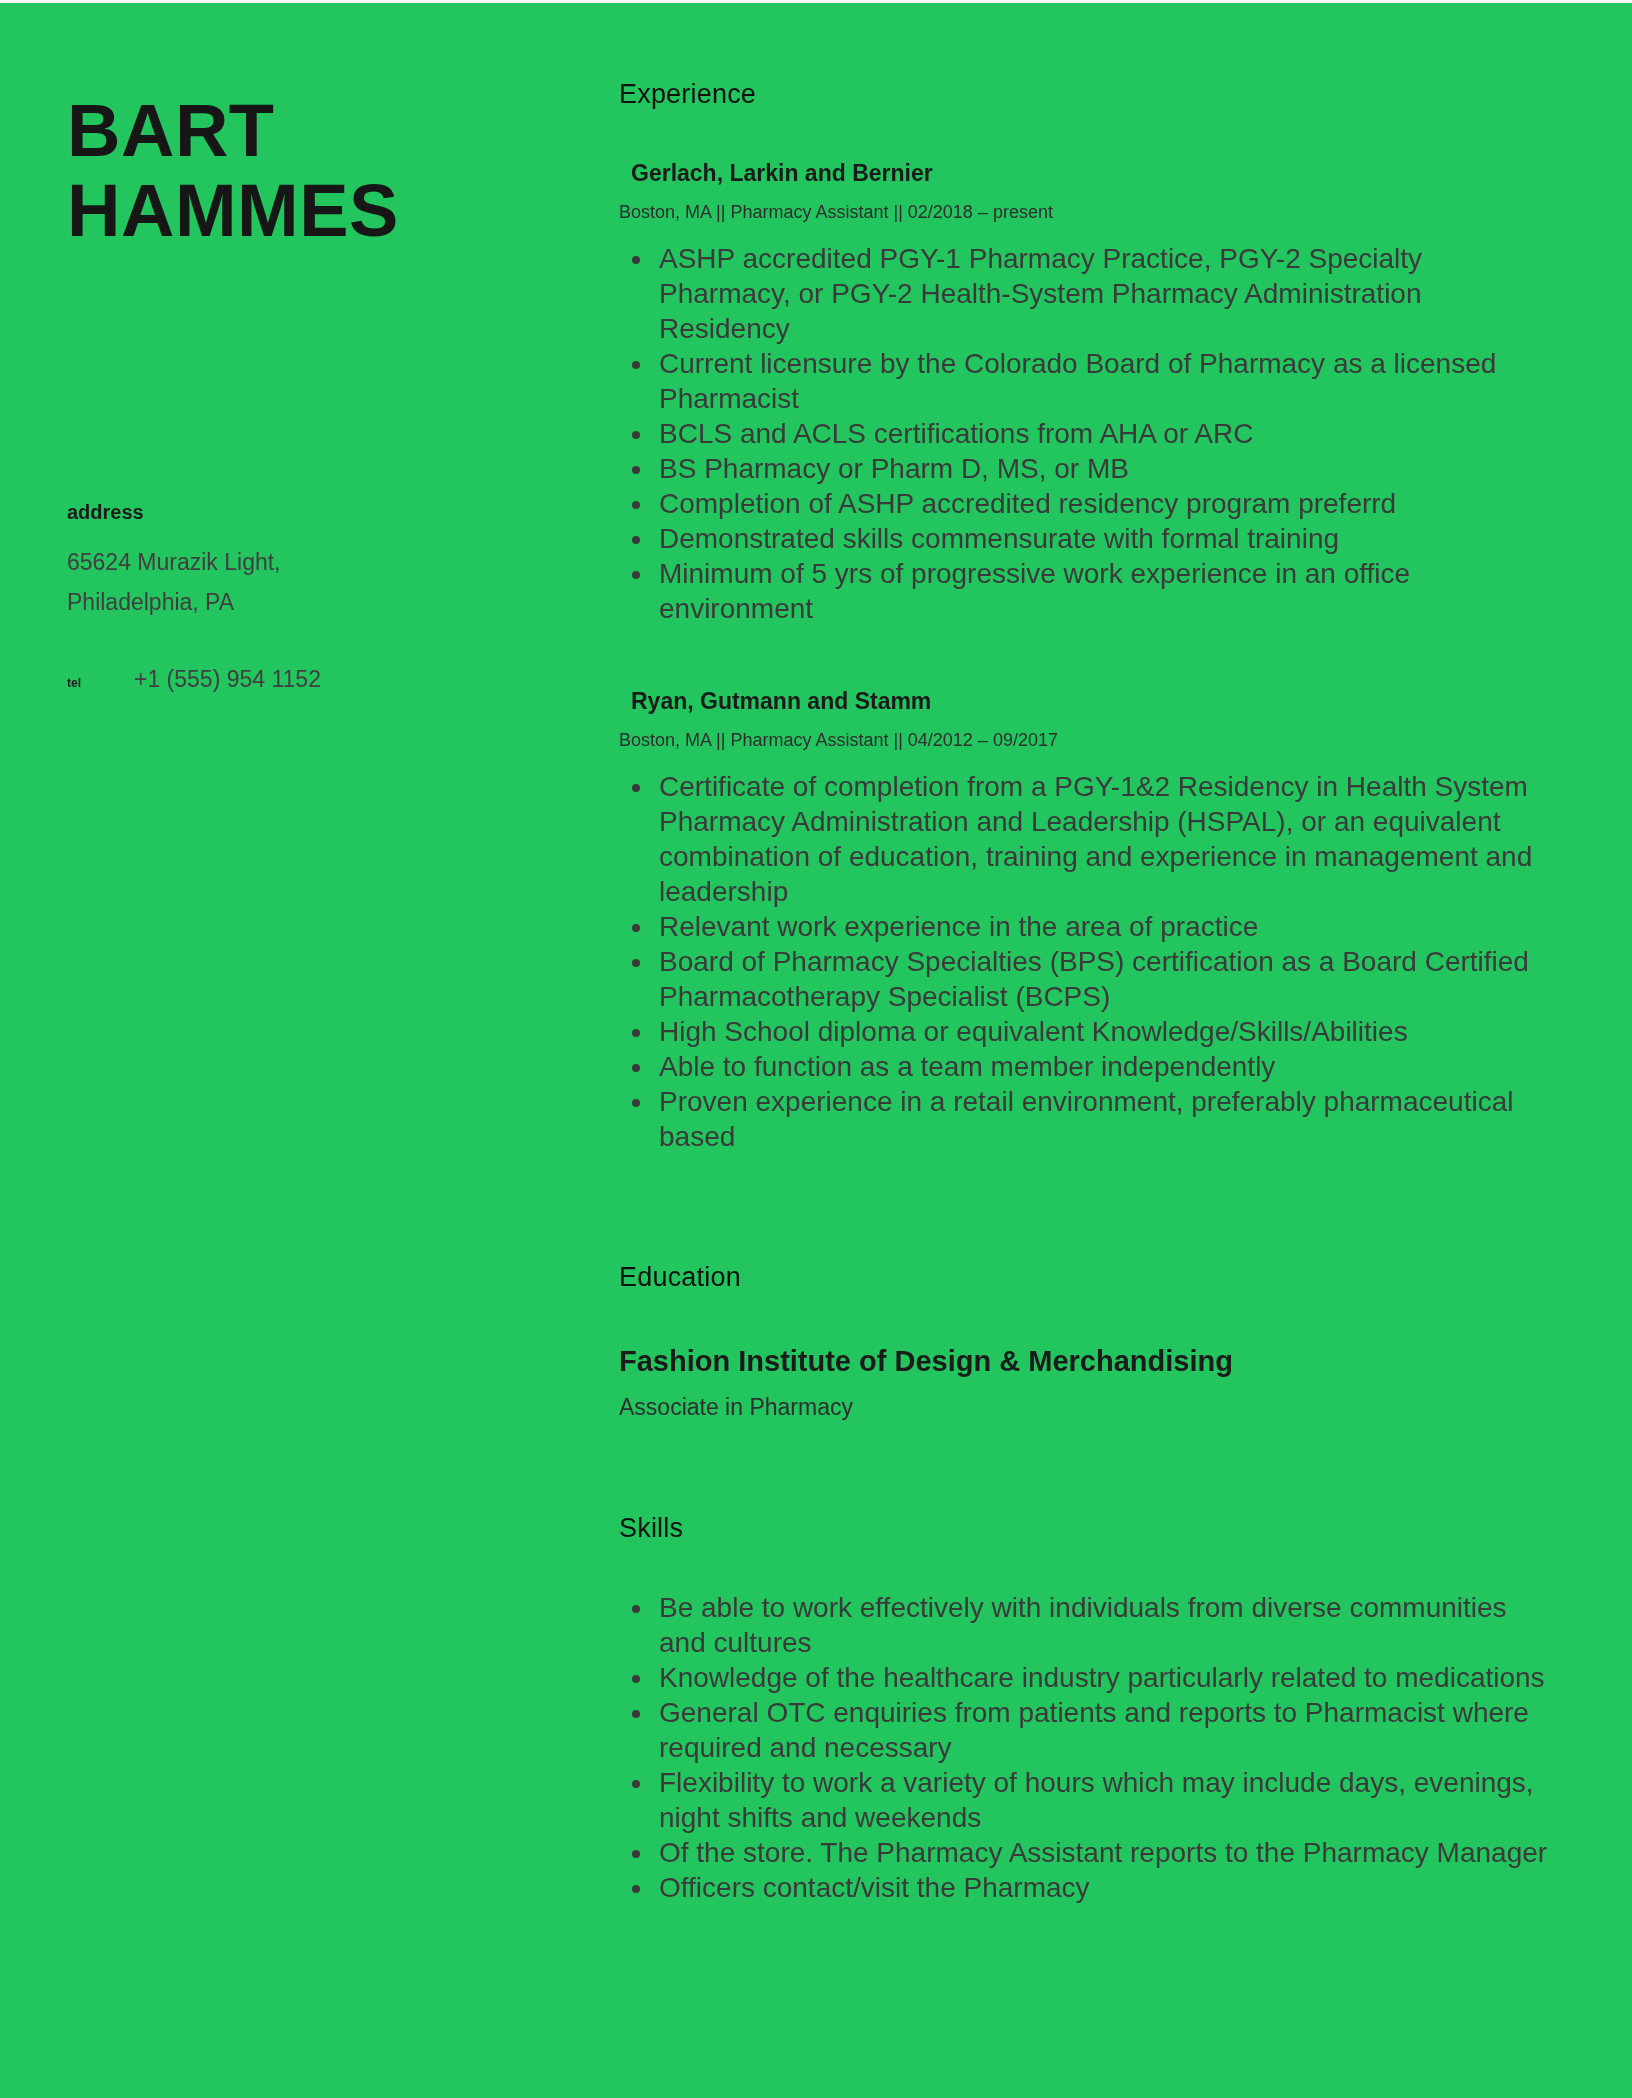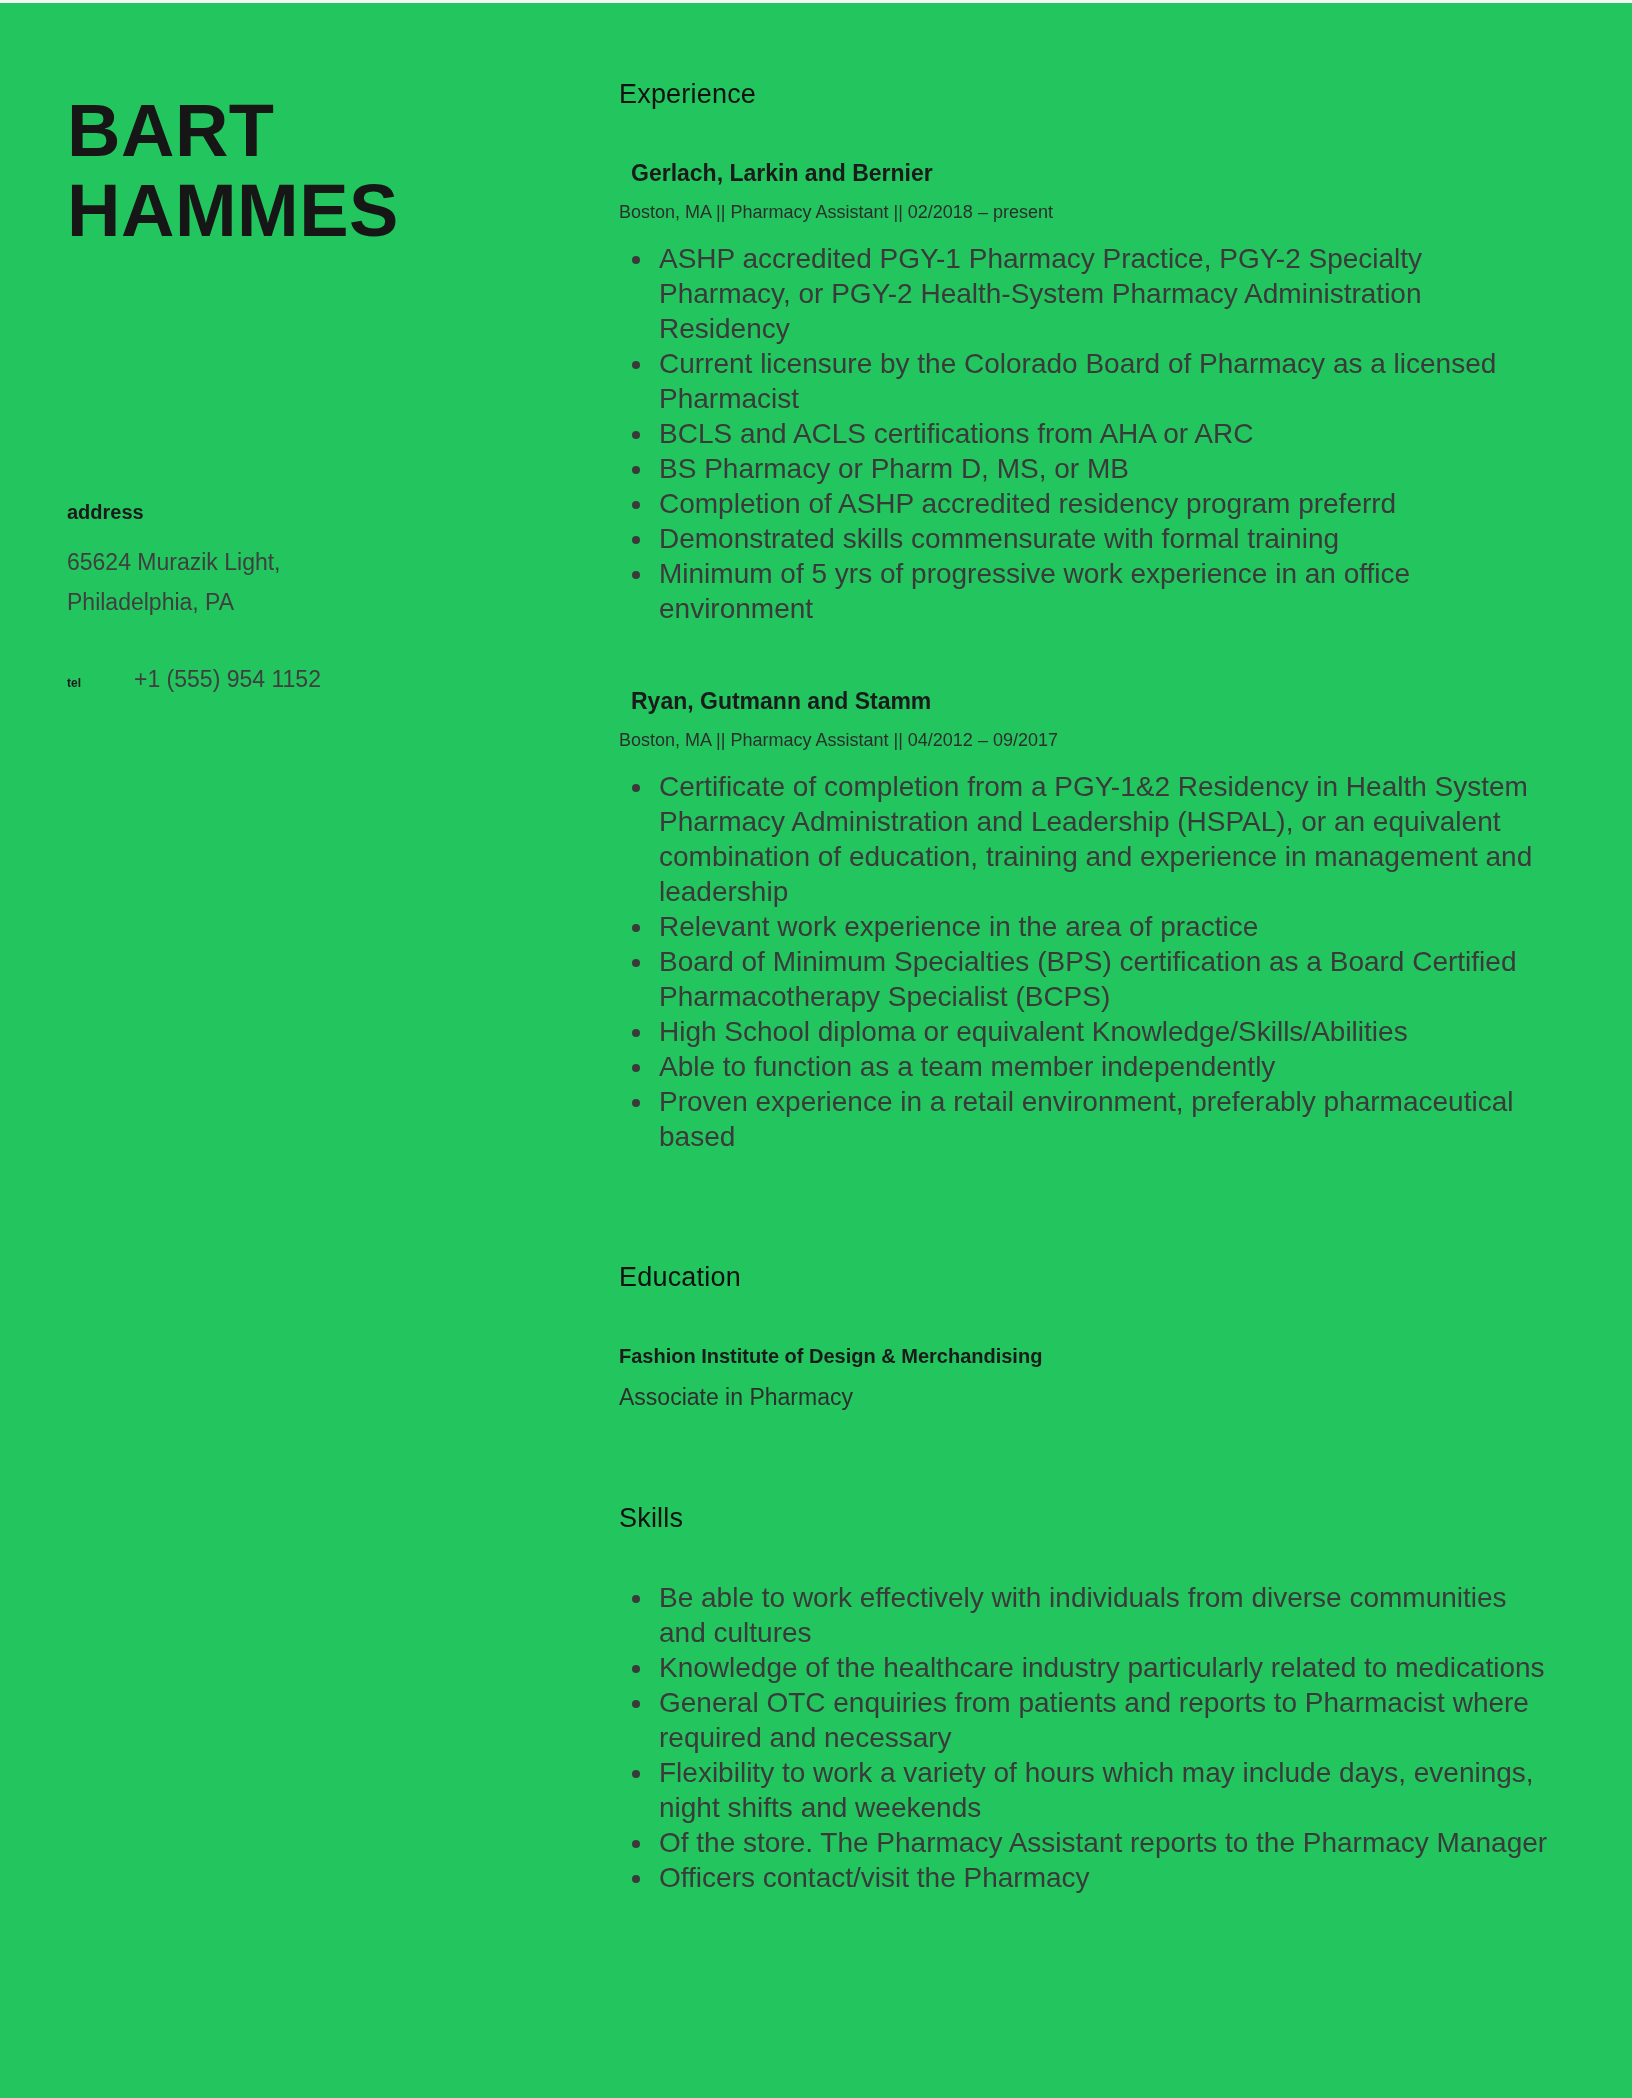--- a/index.html
+++ b/index.html
@@ -102,21 +102,21 @@
     font-size: 28px;
     line-height: 35px;
     color: #3a3a3a;
     padding-left: 4px;
   }
   .section-education {
     margin-top: 108px;
   }
   .school {
     margin: 52px 0 0 0;
-    font-size: 20px;
+    font-size: 29px;
     font-weight: 700;
     color: #1b1b1b;
   }
   .degree {
     margin-top: 16px;
     font-size: 23px;
     color: #2e2e2e;
   }
   .section-skills {
     margin-top: 92px;
@@ -168,21 +168,21 @@
             <li>Minimum of 5 yrs of progressive work experience in an office environment</li>
           </ul>
       </div>
 
       <div class="job">
         <h3 class="company">Ryan, Gutmann and Stamm</h3>
         <div class="job-meta">Boston, MA || Pharmacy Assistant || 04/2012 – 09/2017</div>
         <ul class="bullets">
             <li>Certificate of completion from a PGY-1&amp;2 Residency in Health System Pharmacy Administration and Leadership (HSPAL), or an equivalent combination of education, training and experience in management and leadership</li>
             <li>Relevant work experience in the area of practice</li>
-            <li>Board of Minimum Specialties (BPS) certification as a Board Certified Pharmacotherapy Specialist (BCPS)</li>
+            <li>Board of Pharmacy Specialties (BPS) certification as a Board Certified Pharmacotherapy Specialist (BCPS)</li>
             <li>High School diploma or equivalent Knowledge/Skills/Abilities</li>
             <li>Able to function as a team member independently</li>
             <li>Proven experience in a retail environment, preferably pharmaceutical based</li>
           </ul>
       </div>
     </section>
 
     <section class="section-education">
       <h2 class="section-heading">Education</h2>
       <h3 class="school">Fashion Institute of Design &amp; Merchandising</h3>

